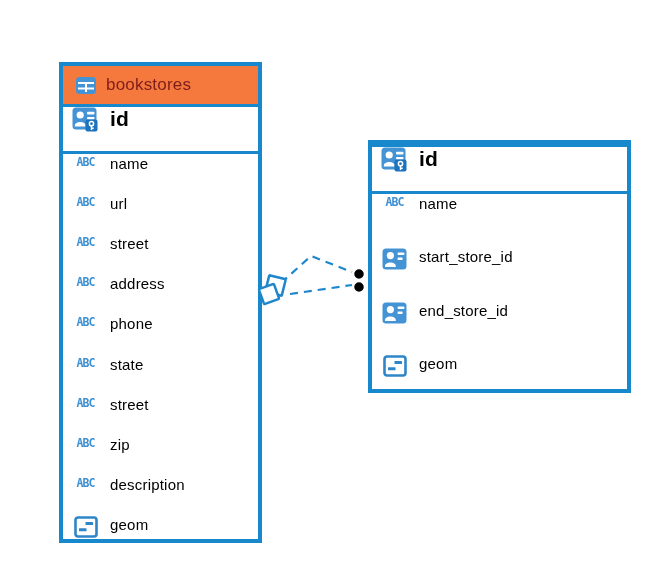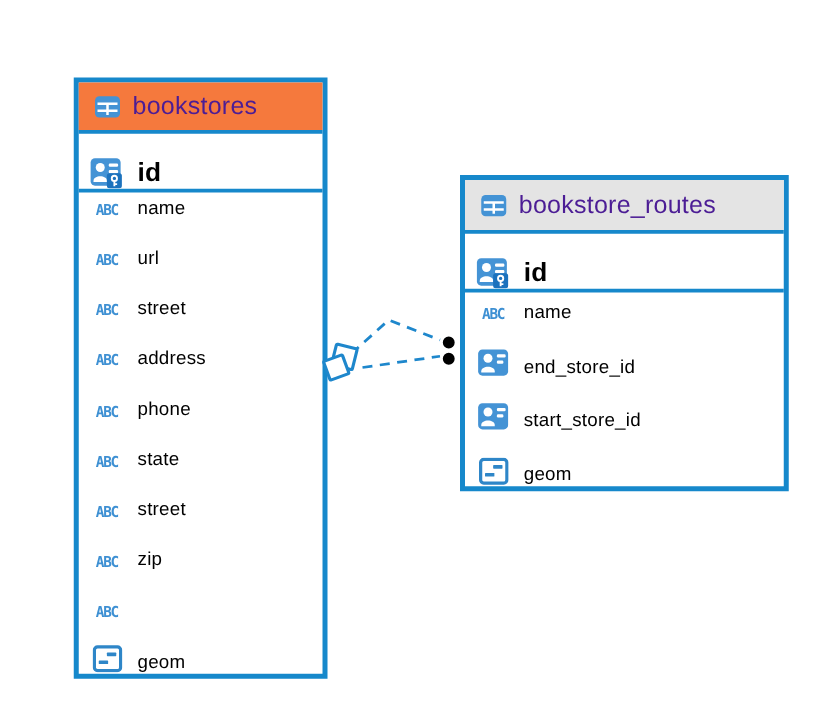--- a/index.html
+++ b/index.html
@@ -9,28 +9,28 @@
   }
   .entity{
     position:absolute;background:#fff;border:4px solid #1688CB;
     box-sizing:border-box;display:flex;flex-direction:column;z-index:1;
   }
   #entity-bookstores{left:59px;top:62px;width:203px;height:481px;}
   #entity-bookstore-routes{left:368px;top:140px;width:263px;height:253px;}
 
   .hdr{display:flex;align-items:center;gap:9px;padding:0 6px 0 12px;flex:0 0 38px;}
   #entity-bookstore-routes .hdr{flex-basis:40px;}
-  .t-title{font-size:20px;color:#4c1d95;letter-spacing:.2px;white-space:nowrap;text-align:right;}
+  .t-title{font-size:17px;color:#7f1d1d;letter-spacing:.2px;white-space:nowrap;text-align:right;}
 
   .keys{border-top:3px solid #1688CB;border-bottom:3px solid #1688CB;flex:0 0 auto;}
   .keys .row{height:44px;}
   .cols{flex:1;display:flex;flex-direction:column;padding:1px 0;gap:20px;}
   .cols .row{flex:1;}
 
-  .row{display:flex;align-items:flex-end;gap:8px;padding-left:6px;}
+  .row{display:flex;align-items:flex-start;gap:8px;padding-left:6px;}
   .col-icon{flex:0 0 33px;width:33px;display:flex;align-items:center;justify-content:center;}
   .col-label{font-size:15px;color:#000;letter-spacing:.2px;white-space:nowrap;}
   .key-row .col-label{font-weight:bold;font-size:21px;}
 
   .abc-glyph{
     font-family:"DejaVu Sans Mono",monospace;font-weight:bold;font-size:11.5px;
     color:#3E90D3;letter-spacing:-1px;transform:scaleY(1.05);
   }
 
   .links-overlay{position:absolute;left:0;top:0;z-index:3;pointer-events:none;}
@@ -120,48 +120,36 @@
         <div class="row">
           <span class="col-icon">
             <span class="abc-glyph">ABC</span>
           </span>
           <span class="col-label">zip</span>
         </div>
         <div class="row">
           <span class="col-icon">
             <span class="abc-glyph">ABC</span>
           </span>
+          <span class="col-label">description</span>
         </div>
         <div class="row">
           <span class="col-icon">
             <svg width="24" height="22" viewBox="0 0 24 22">
               <rect x="1.5" y="1.5" width="21" height="19" rx="2.5" fill="#fff" stroke="#2E86C8" stroke-width="2.6"></rect>
               <rect x="11.5" y="6" width="7.5" height="2.9" rx="0.5" fill="#2E86C8"></rect>
               <rect x="5" y="12.3" width="7.5" height="2.9" rx="0.5" fill="#2E86C8"></rect>
             </svg>
           </span>
           <span class="col-label">geom</span>
         </div>
       </div>
   </div>
 
   <div class="entity" id="entity-bookstore-routes">
-    <div class="hdr" style="background: rgb(228, 228, 228);">
-      <span class="col-icon" style="flex-basis:22px;width:22px">
-          <svg width="22" height="19" viewBox="0 0 22 19">
-            <rect x="1" y="1" width="20" height="17" rx="3.5" fill="#4493D5"></rect>
-            <g stroke="#fff" stroke-width="2">
-              <line x1="3" y1="7" x2="19" y2="7"></line>
-              <line x1="11" y1="7" x2="11" y2="16"></line>
-              <line x1="3" y1="12.5" x2="19" y2="12.5"></line>
-            </g>
-          </svg>
-        </span>
-      <span class="t-title">bookstore_routes</span>
-    </div>
     <div class="keys">
         <div class="row key-row">
           <span class="col-icon">
             <svg width="27" height="25" viewBox="0 0 27 25">
               <rect x="0.5" y="0.5" width="24" height="22" rx="3.5" fill="#4493D5"></rect>
               <circle cx="8.2" cy="8" r="3.6" fill="#fff"></circle>
               <path d="M2.8 18.7 C2.8 13.8 13.6 13.8 13.6 18.7 L13.6 19.6 L2.8 19.6 Z" fill="#fff"></path>
               <rect x="15" y="4.8" width="7.5" height="2.6" rx="1" fill="#fff"></rect>
               <rect x="15" y="10" width="7.5" height="2.6" rx="1" fill="#fff"></rect>
               <rect x="13.5" y="12.5" width="12" height="12" rx="2" fill="#1C72BD"></rect>
@@ -183,33 +171,33 @@
         <div class="row">
           <span class="col-icon">
             <svg width="25" height="23" viewBox="0 0 25 23">
               <rect x="0.5" y="0.5" width="24" height="21" rx="3.5" fill="#4493D5"></rect>
               <circle cx="8.4" cy="7.6" r="3.6" fill="#fff"></circle>
               <path d="M3 18 C3 13.2 13.8 13.2 13.8 18 L13.8 18.9 L3 18.9 Z" fill="#fff"></path>
               <rect x="15.5" y="4.4" width="7" height="2.6" rx="1" fill="#fff"></rect>
               <rect x="15.5" y="9.4" width="5.2" height="2.6" rx="1" fill="#fff"></rect>
             </svg>
           </span>
-          <span class="col-label">end_store_id</span>
+          <span class="col-label">start_store_id</span>
         </div>
         <div class="row">
           <span class="col-icon">
             <svg width="25" height="23" viewBox="0 0 25 23">
               <rect x="0.5" y="0.5" width="24" height="21" rx="3.5" fill="#4493D5"></rect>
               <circle cx="8.4" cy="7.6" r="3.6" fill="#fff"></circle>
               <path d="M3 18 C3 13.2 13.8 13.2 13.8 18 L13.8 18.9 L3 18.9 Z" fill="#fff"></path>
               <rect x="15.5" y="4.4" width="7" height="2.6" rx="1" fill="#fff"></rect>
               <rect x="15.5" y="9.4" width="5.2" height="2.6" rx="1" fill="#fff"></rect>
             </svg>
           </span>
-          <span class="col-label">start_store_id</span>
+          <span class="col-label">end_store_id</span>
         </div>
         <div class="row">
           <span class="col-icon">
             <svg width="24" height="22" viewBox="0 0 24 22">
               <rect x="1.5" y="1.5" width="21" height="19" rx="2.5" fill="#fff" stroke="#2E86C8" stroke-width="2.6"></rect>
               <rect x="11.5" y="6" width="7.5" height="2.9" rx="0.5" fill="#2E86C8"></rect>
               <rect x="5" y="12.3" width="7.5" height="2.9" rx="0.5" fill="#2E86C8"></rect>
             </svg>
           </span>
           <span class="col-label">geom</span>

